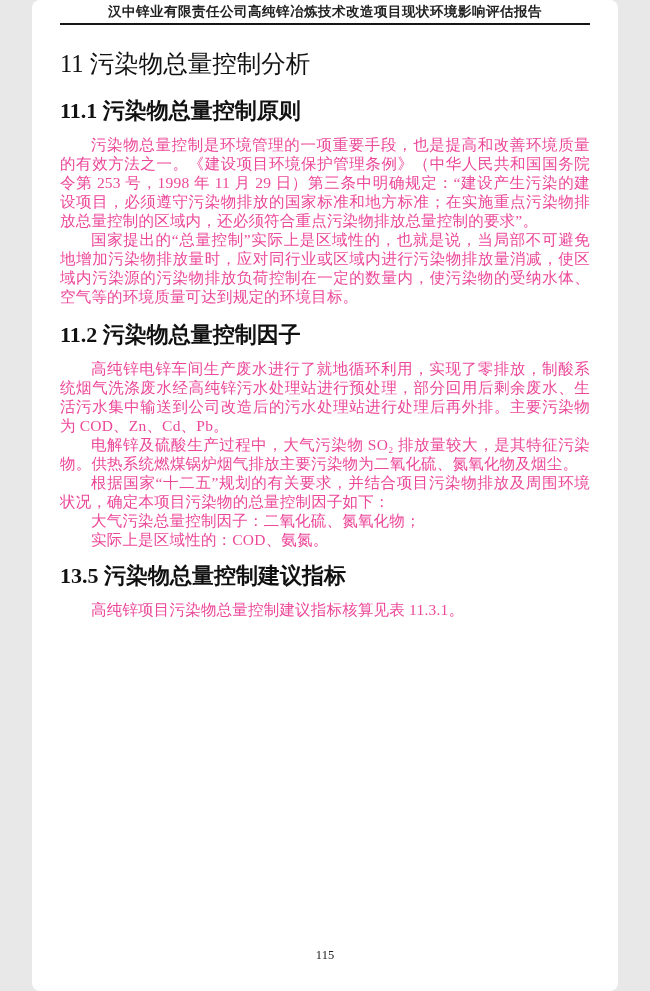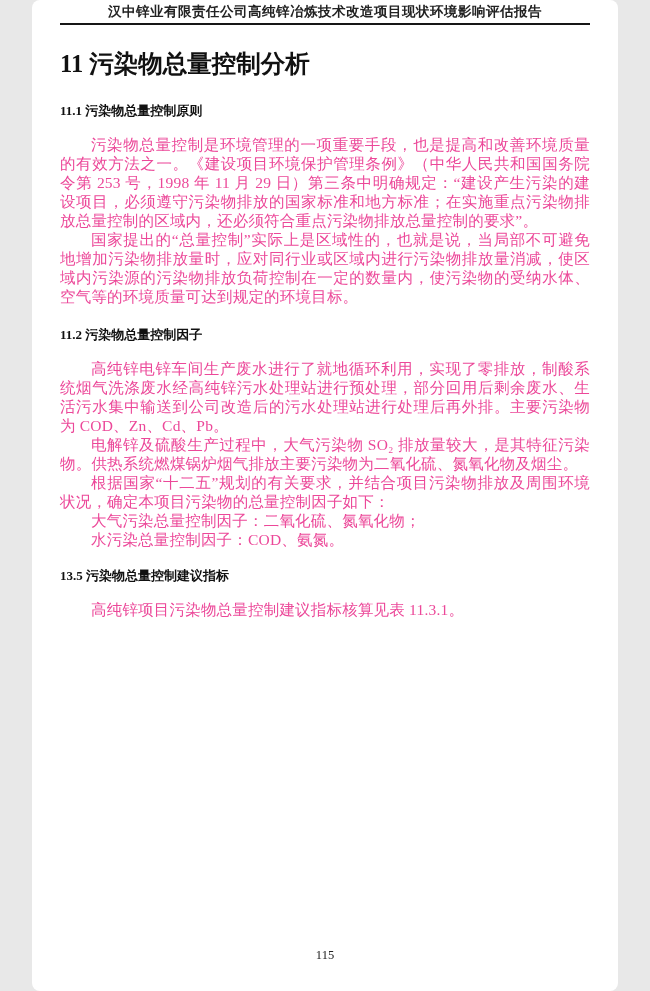--- a/index.html
+++ b/index.html
@@ -33,26 +33,26 @@
   }
 
   .content {
     margin: 0 28px;
   }
 
   .chapter-title {
     margin-top: 23px;
     font-size: 24.5px;
     line-height: 32px;
-    font-weight: bold;
+    font-weight: normal;
     color: #111;
   }
 
   .section-heading {
-    font-size: 13px;
+    font-size: 22px;
     line-height: 24px;
     font-weight: bold;
     color: #111;
   }
 
   .section-heading.s1 { margin-top: 19px; }
   .section-heading.s2 { margin-top: 17px; }
   .section-heading.s3 { margin-top: 15px; }
 
   .section-body { margin-top: 12px; }
@@ -94,21 +94,21 @@
       <p class="para">污染物总量控制是环境管理的一项重要手段，也是提高和改善环境质量的有效方法之一。《建设项目环境保护管理条例》（中华人民共和国国务院令第 253 号，1998 年 11 月 29 日）第三条中明确规定：“建设产生污染的建设项目，必须遵守污染物排放的国家标准和地方标准；在实施重点污染物排放总量控制的区域内，还必须符合重点污染物排放总量控制的要求”。</p>
       <p class="para">国家提出的“总量控制”实际上是区域性的，也就是说，当局部不可避免地增加污染物排放量时，应对同行业或区域内进行污染物排放量消减，使区域内污染源的污染物排放负荷控制在一定的数量内，使污染物的受纳水体、空气等的环境质量可达到规定的环境目标。</p>
     </div>
 
     <h2 class="section-heading s2">11.2 污染物总量控制因子</h2>
     <div class="section-body">
       <p class="para">高纯锌电锌车间生产废水进行了就地循环利用，实现了零排放，制酸系统烟气洗涤废水经高纯锌污水处理站进行预处理，部分回用后剩余废水、生活污水集中输送到公司改造后的污水处理站进行处理后再外排。主要污染物为 COD、Zn、Cd、Pb。</p>
       <p class="para">电解锌及硫酸生产过程中，大气污染物 SO₂ 排放量较大，是其特征污染物。供热系统燃煤锅炉烟气排放主要污染物为二氧化硫、氮氧化物及烟尘。</p>
       <p class="para">根据国家“十二五”规划的有关要求，并结合项目污染物排放及周围环境状况，确定本项目污染物的总量控制因子如下：</p>
       <p class="para">大气污染总量控制因子：二氧化硫、氮氧化物；</p>
-      <p class="para">水污染总量控制因子：COD、氨氮。</p>
+      <p class="para">实际上是区域性的：COD、氨氮。</p>
     </div>
 
     <h2 class="section-heading s3">13.5 污染物总量控制建议指标</h2>
     <div class="section-body">
       <p class="para">高纯锌项目污染物总量控制建议指标核算见表 11.3.1。</p>
     </div>
 
   </div>
 
   <div class="page-number">115</div>

